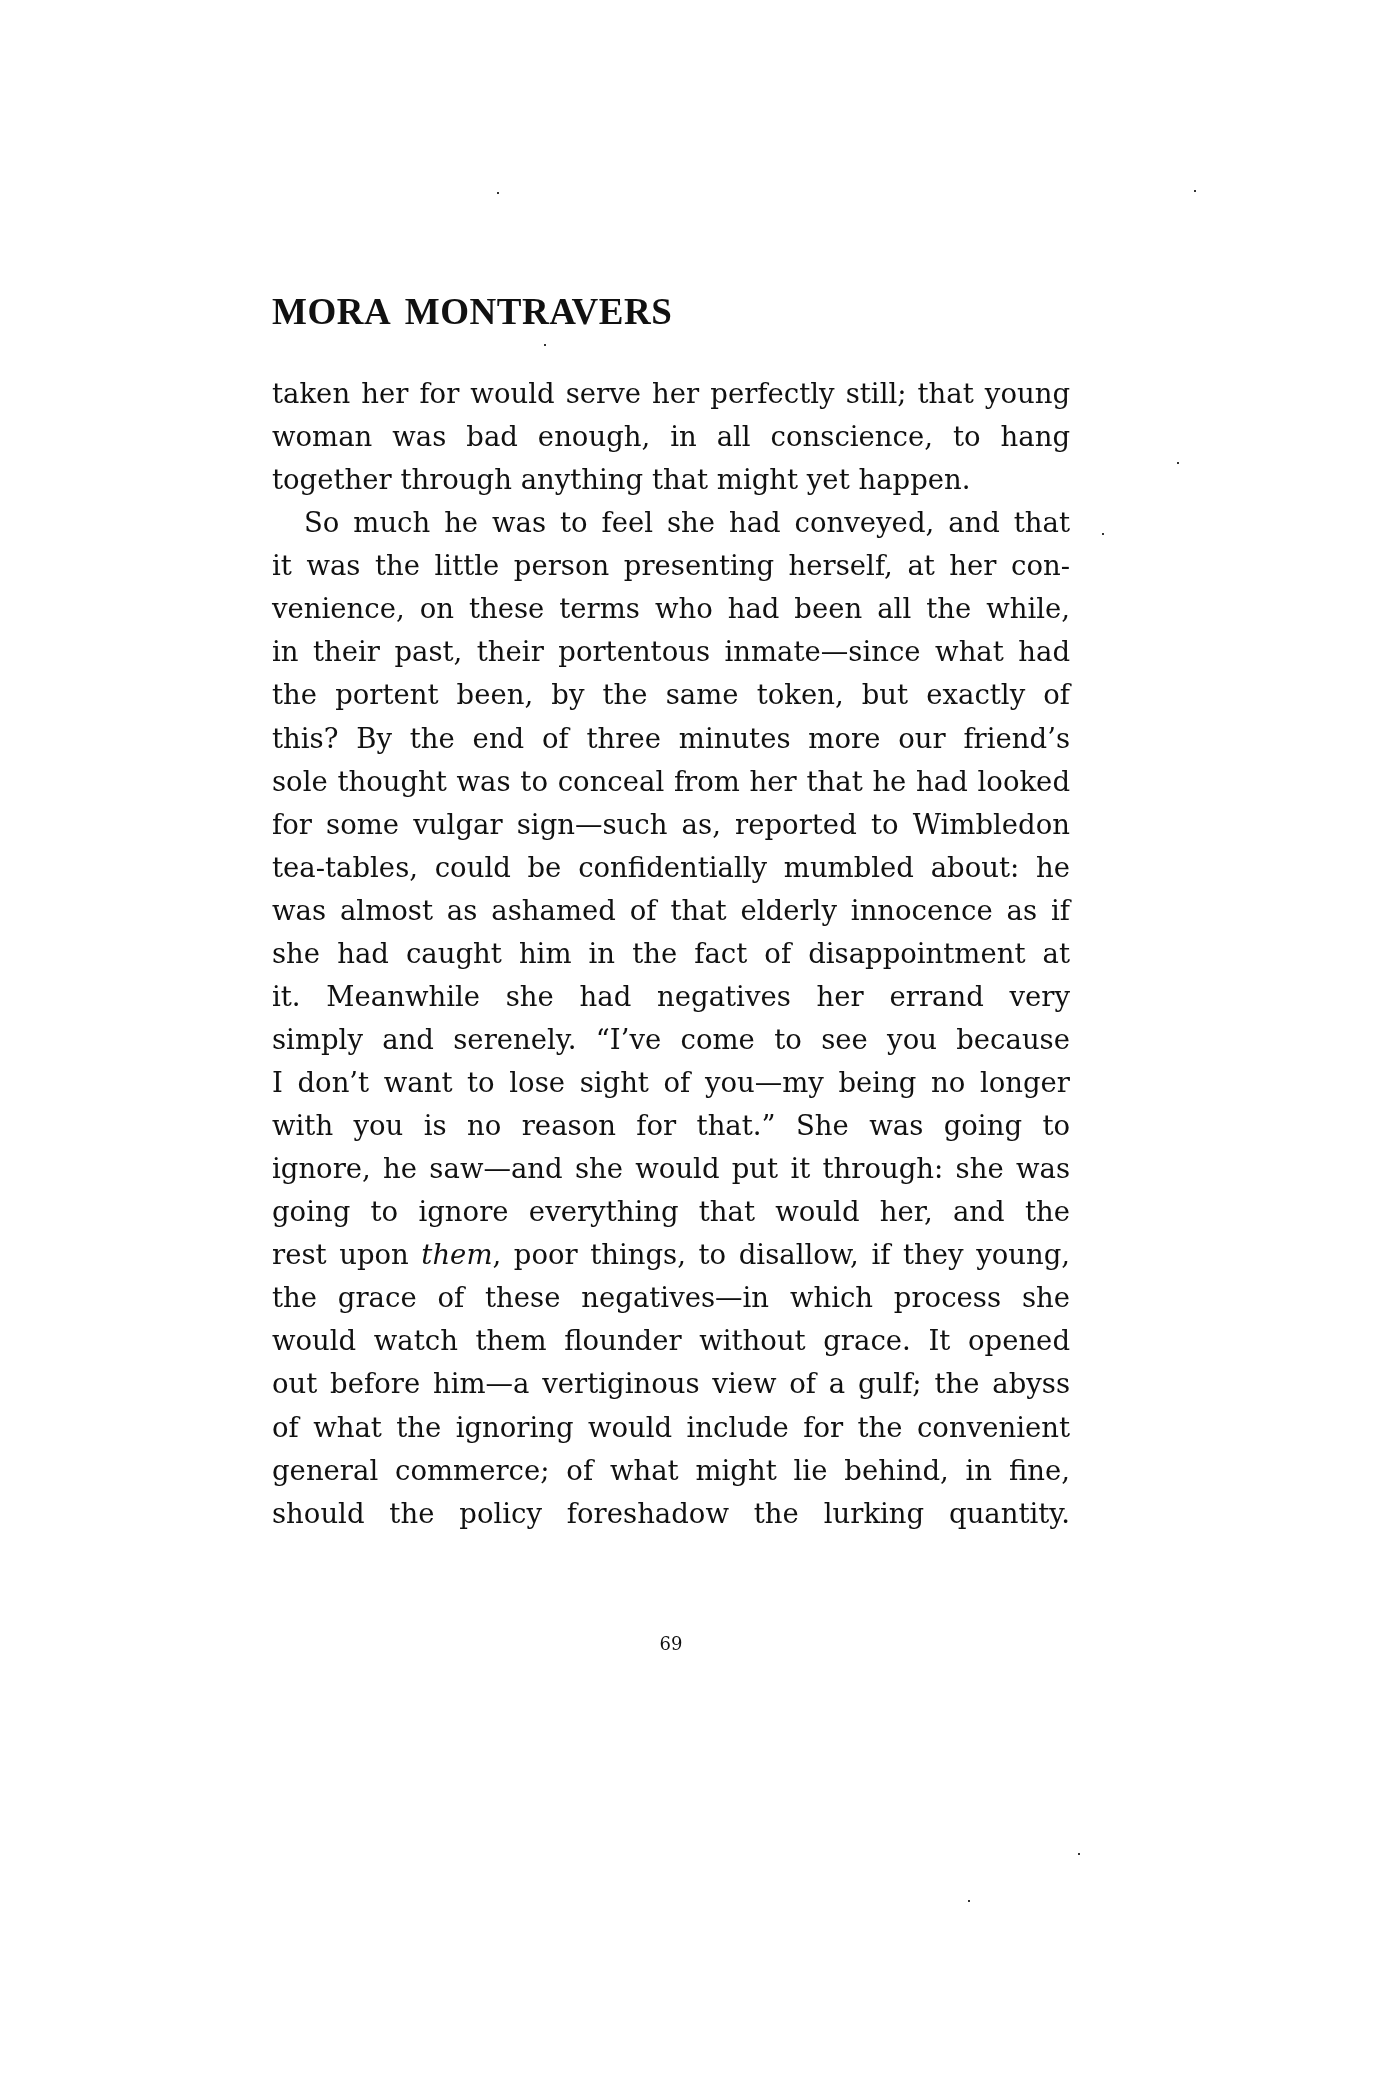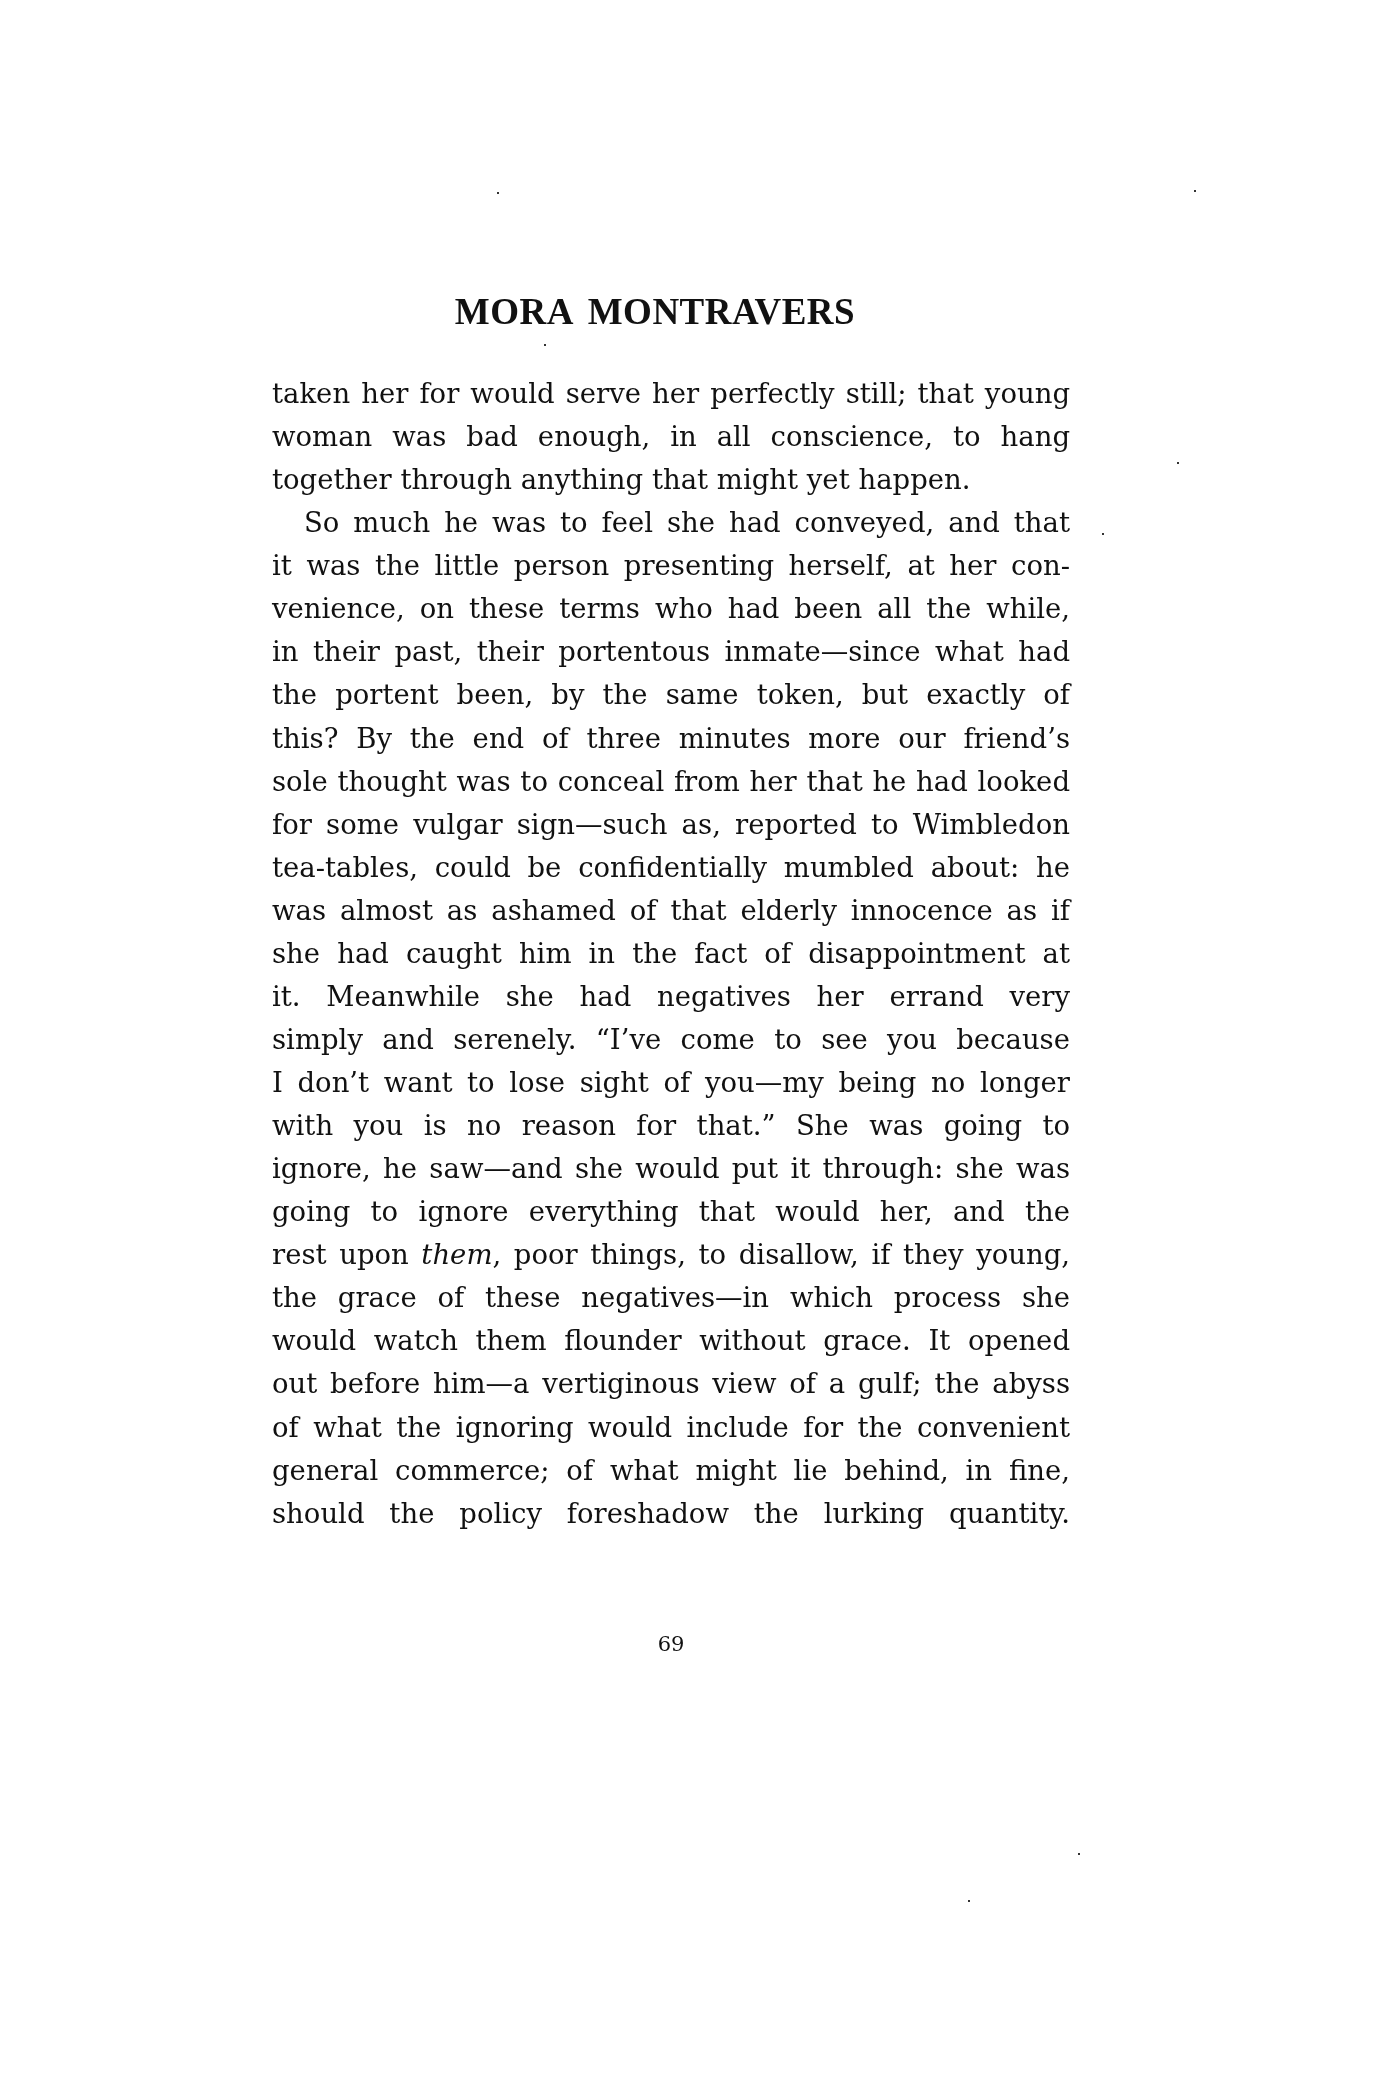--- a/index.html
+++ b/index.html
@@ -10,24 +10,23 @@
     body {
       width: 1385px;
       height: 2081px;
       position: relative;
       overflow: hidden;
       color: #111111;
       font-family: "DejaVu Serif", "Liberation Serif", serif;
     }
     .page-header {
       position: absolute;
-      left: 256px;
+      left: 272px;
       width: 798px;
       top: 290px;
-      text-align: center;
       font-family: "Liberation Serif", "DejaVu Serif", serif;
       font-weight: bold;
       font-size: 37px;
       letter-spacing: 0.5px;
       line-height: 44px;
       word-spacing: 6px;
     }
     .body-text {
       position: absolute;
       left: 272px;
@@ -61,21 +60,21 @@
     }
     em {
       font-style: italic;
     }
     .page-number {
       position: absolute;
       left: 272px;
       width: 798px;
       top: 1624px;
       text-align: center;
-      font-size: 21px;
+      font-size: 18px;
       line-height: 40px;
     }
     .speck {
       position: absolute;
       width: 2px;
       height: 2px;
       background: #333333;
     }
   </style>
 </head>

